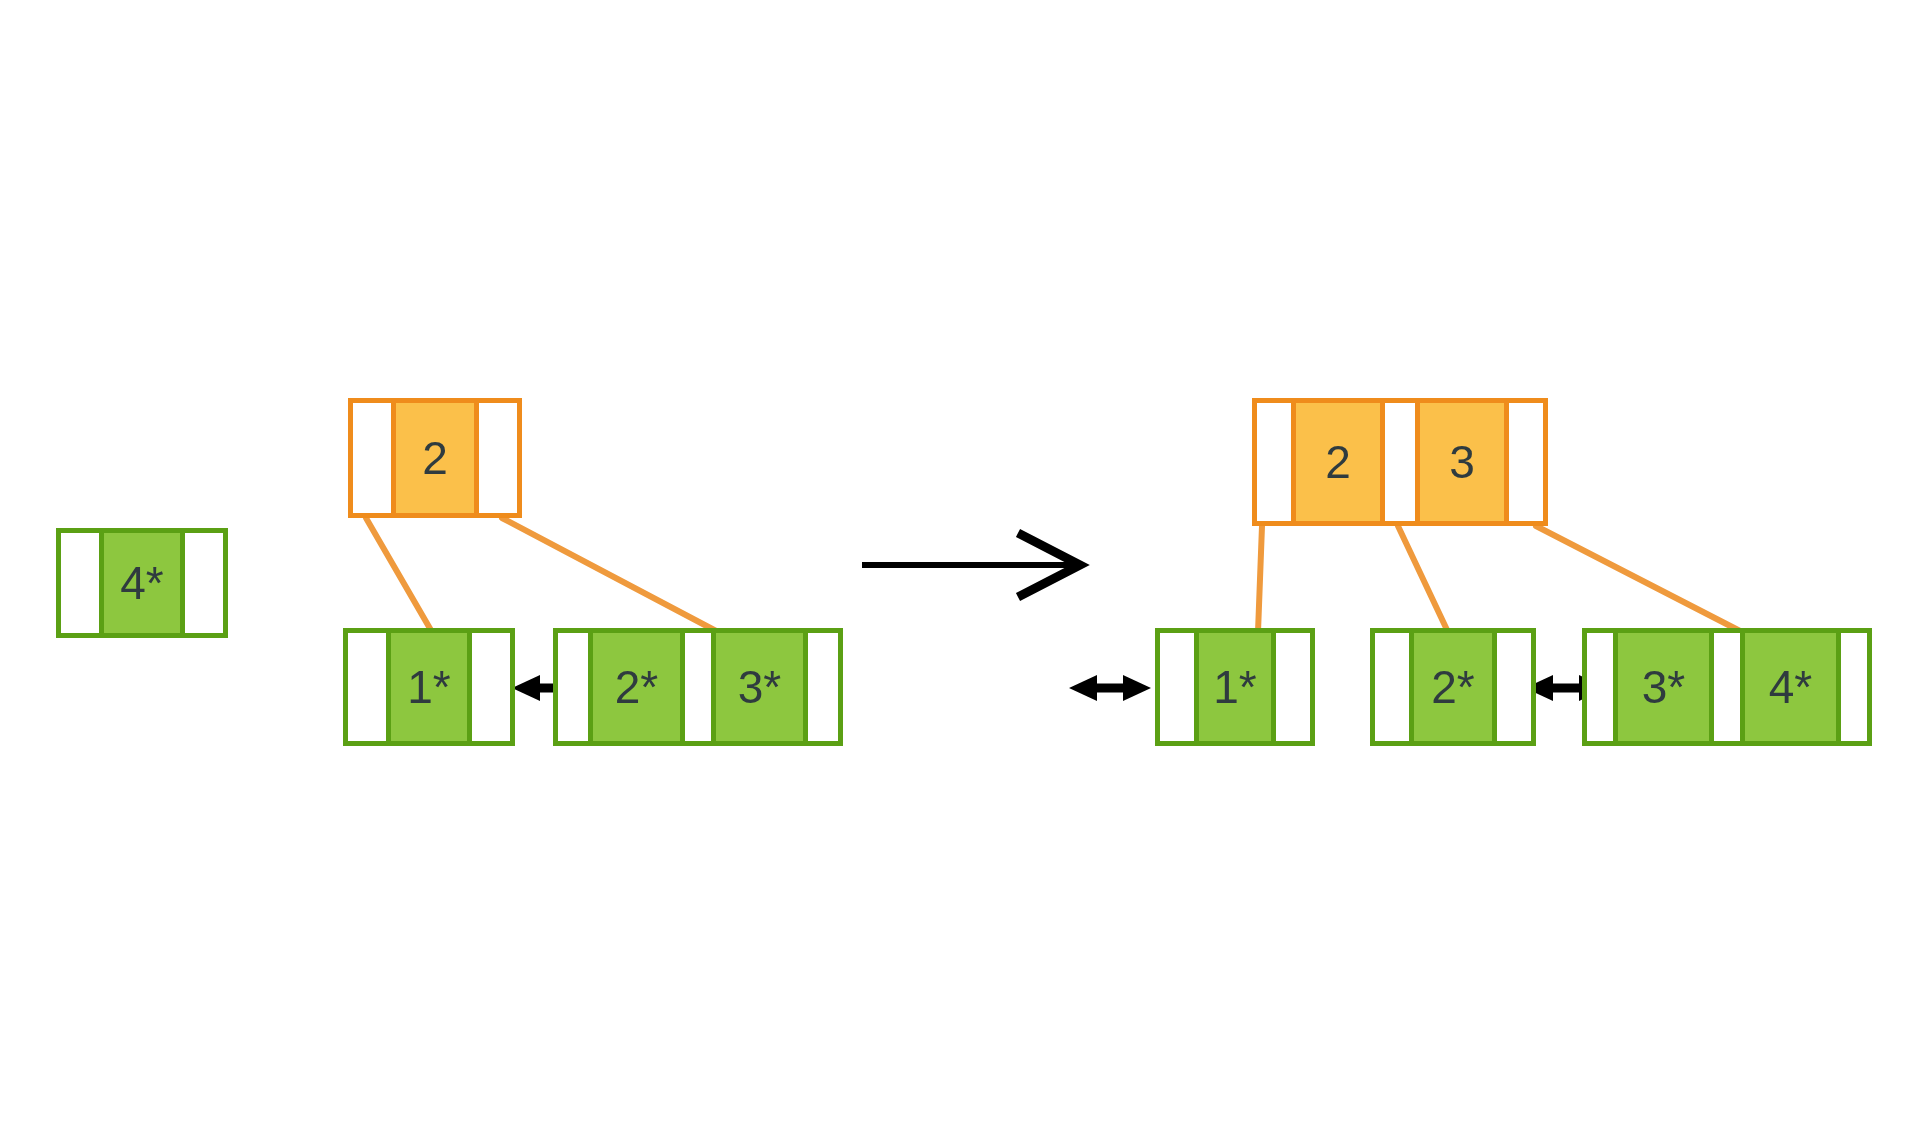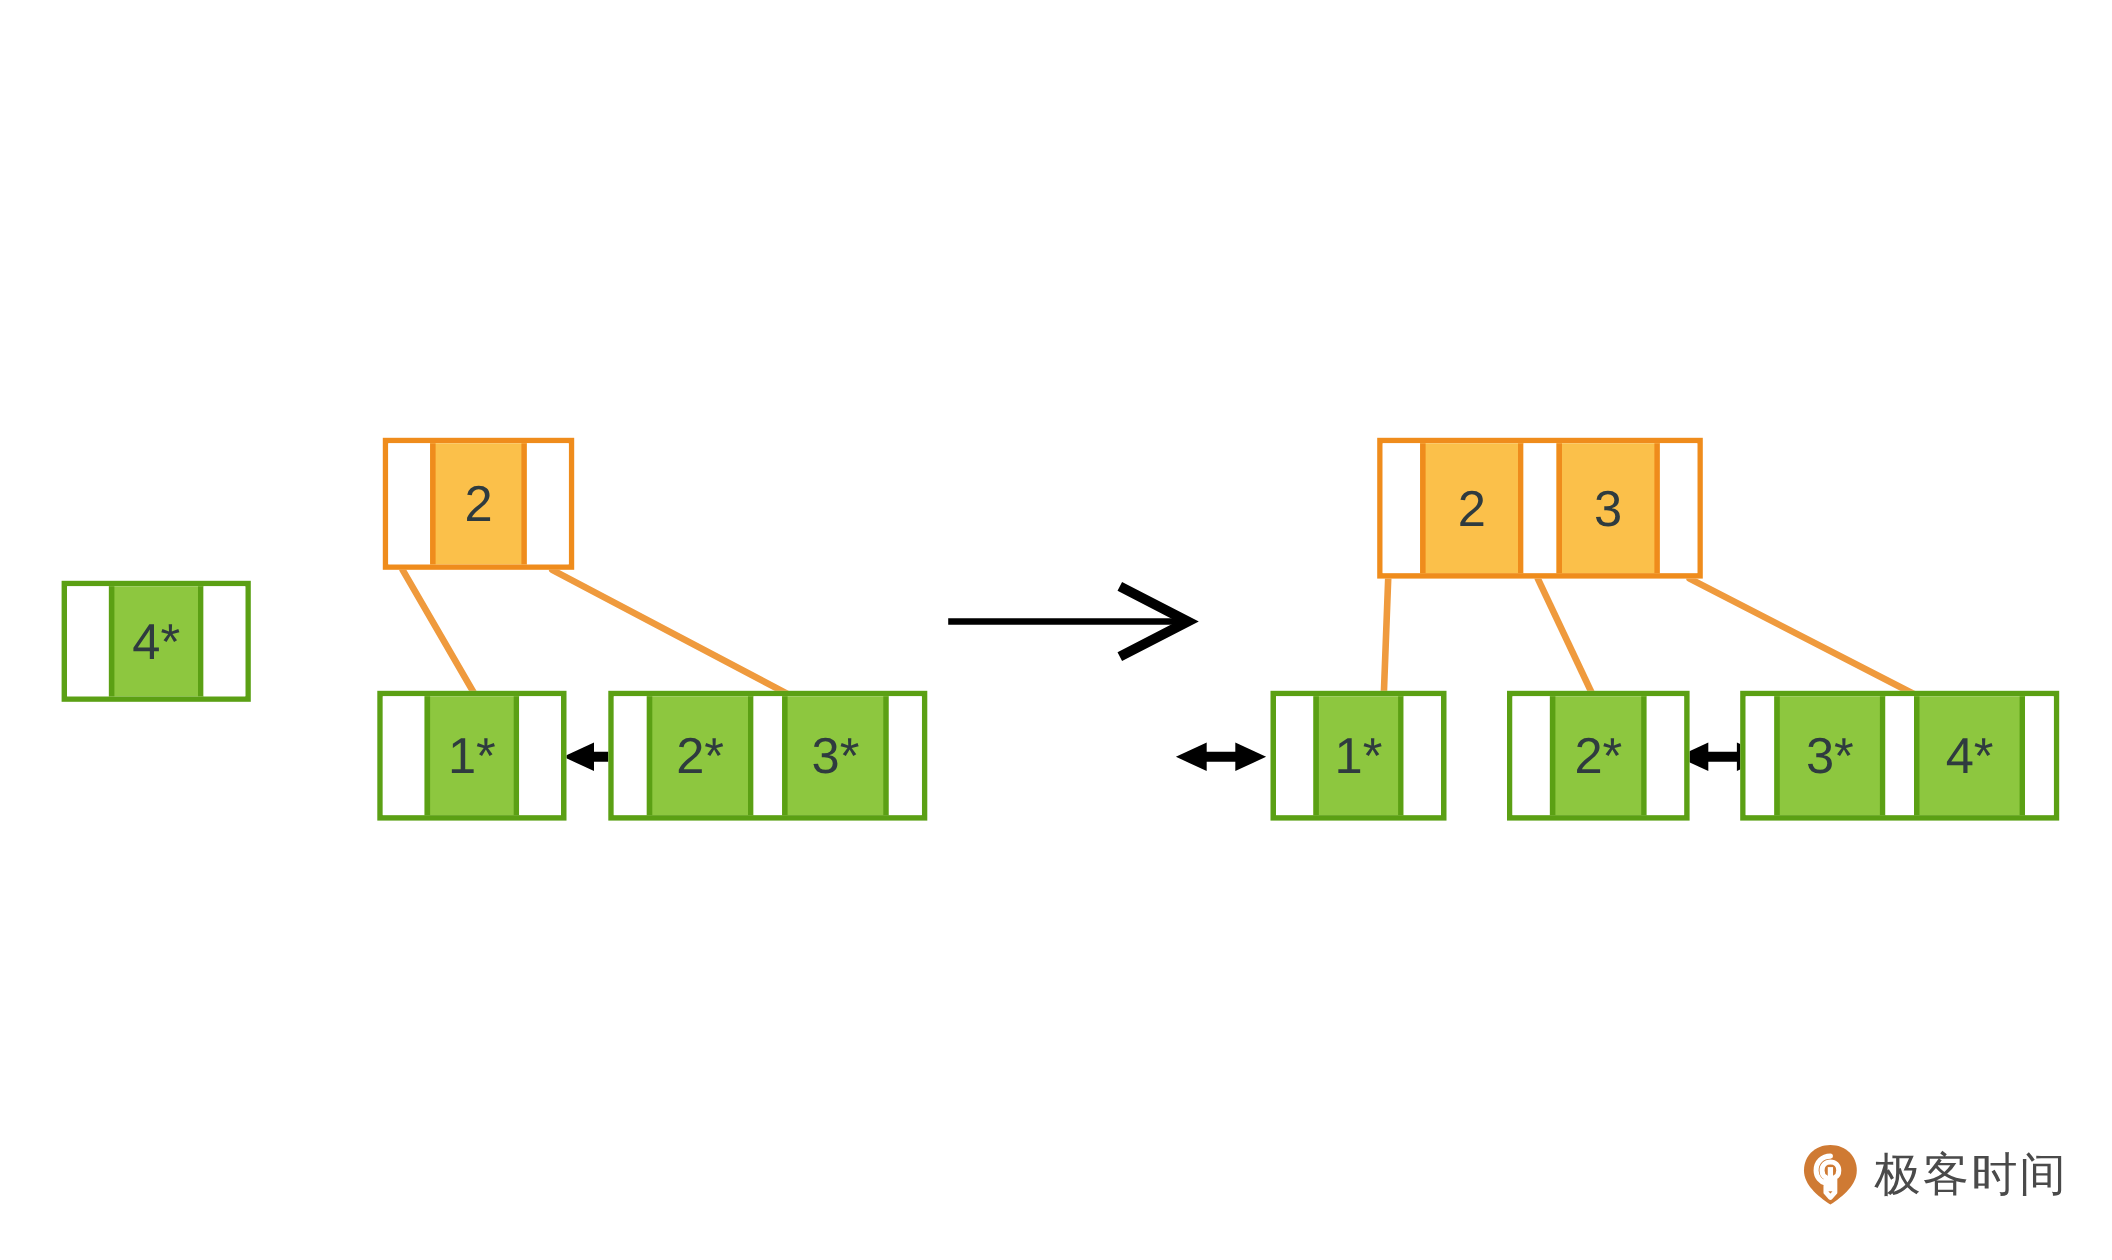--- a/index.html
+++ b/index.html
@@ -167,25 +167,14 @@
   </div>
 
   <div class="node leaf" style="left:1582px; top:628px; width:290px; height:118px;">
     <div class="cell ptr" style="width:26px;"></div>
     <div class="cell key" style="flex:1;">3*</div>
     <div class="cell ptr" style="width:26px;"></div>
     <div class="cell key" style="flex:1;">4*</div>
     <div class="cell ptr" style="width:26px;"></div>
   </div>
 
-  <div id="watermark">
-    <svg width="52" height="58" viewBox="0 0 52 58" xmlns="http://www.w3.org/2000/svg">
-      <path d="M26 2 C12 2 2 12 2 25 C2 38 14 48 26 56 C38 48 50 38 50 25 C50 12 40 2 26 2 Z" fill="#cf7a33"></path>
-      <path d="M26 12 C18.5 12 13 17.5 13 25 C13 31 17 35.5 22 36.8 L22 31.5
-               C19.8 30.4 18.4 28 18.4 25 C18.4 20.6 21.6 17.4 26 17.4
-               C30.4 17.4 33.6 20.6 33.6 25 C33.6 28 32.2 30.4 30 31.5
-               L30 45 L26 49.5 L22 45 L22 36.8" fill="none" stroke="#ffffff" stroke-width="4.6" stroke-linejoin="round" stroke-linecap="round"></path>
-      <rect x="23.6" y="22" width="4.8" height="22" fill="#ffffff"></rect>
-    </svg>
-    <span class="wm-text">极客时间</span>
-  </div>
 
 </div>
 
 </body></html>

